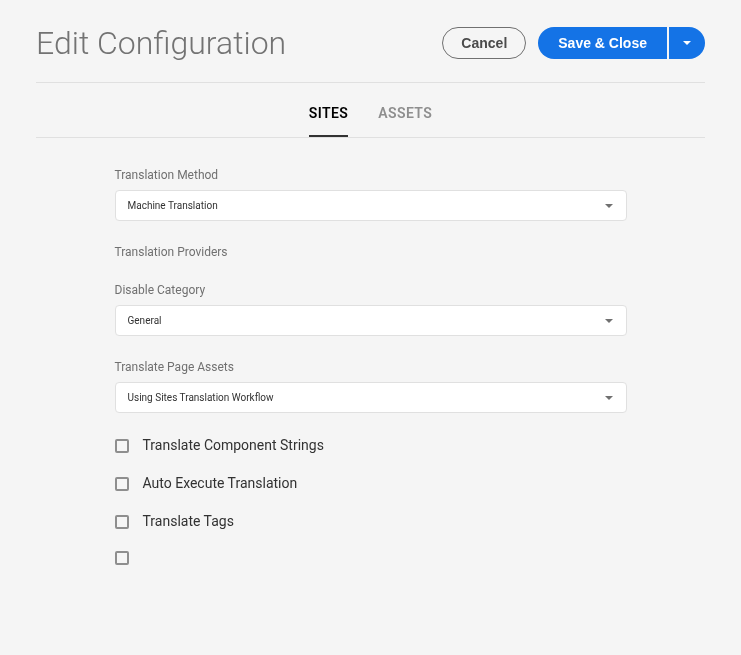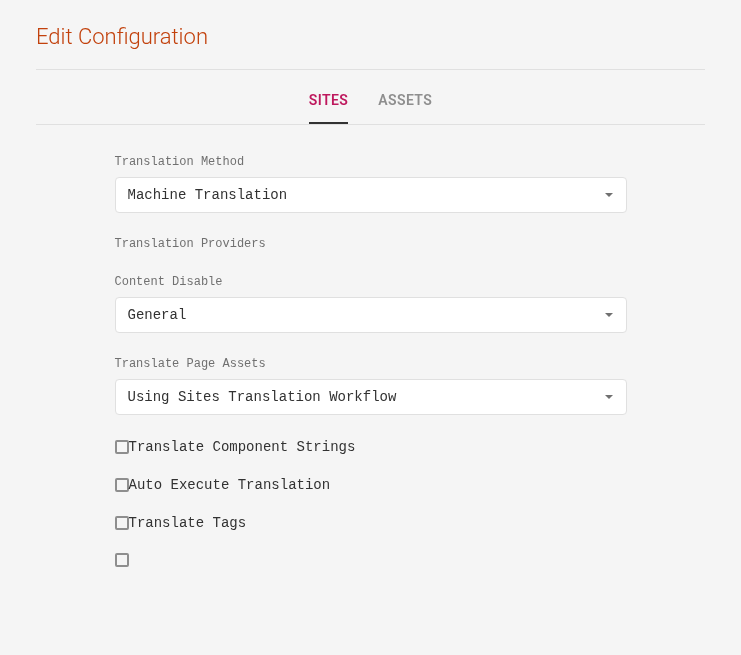--- a/index.html
+++ b/index.html
@@ -14,23 +14,23 @@
     padding: 24px 36px 0 36px;
   }
   .header {
     display: flex;
     justify-content: space-between;
     align-items: center;
     padding-bottom: 20px;
     border-bottom: 1px solid #e0e0e0;
   }
   .title {
-    font-size: 22px;
+    font-size: 32px;
     font-weight: 300;
-    color: #c2410c;
+    color: #737373;
   }
   .header-actions {
     display: flex;
     align-items: center;
     gap: 12px;
   }
   .btn-cancel {
     background: transparent;
     border: 1.5px solid #707070;
     color: #4b4b4b;
@@ -75,28 +75,27 @@
   }
   .tab {
     font-size: 14px;
     font-weight: 600;
     letter-spacing: 0.4px;
     color: #8e8e8e;
     padding-bottom: 14px;
     cursor: pointer;
   }
   .tab.active {
-    color: #be185d;
+    color: #000000;
     border-bottom: 2px solid #323232;
   }
   .form {
     max-width: 512px;
     margin: 0 auto;
     padding-top: 30px;
-    font-family: Liberation Mono, monospace;
   }
   .field {
     margin-bottom: 24px;
   }
   .field-label {
     display: block;
     font-size: 12px;
     color: #707070;
     margin-bottom: 8px;
   }
@@ -105,28 +104,28 @@
     background: #fff;
     border: 1px solid #e0e0e0;
     border-radius: 4px;
     padding: 9px 12px;
     display: flex;
     justify-content: space-between;
     align-items: center;
     cursor: pointer;
   }
   .select-value {
-    font-size: 14px;
+    font-size: 10px;
     color: #323232;
   }
   .select svg { width: 10px; height: 10px; fill: #707070; }
   .checkbox-row {
     display: flex;
-    align-items: center;
-    gap: 0;
+    align-items: flex-end;
+    gap: 14px;
     margin-bottom: 22px;
   }
   .checkbox {
     width: 14px;
     height: 14px;
     border: 2px solid #8e8e8e;
     border-radius: 2px;
     cursor: pointer;
     flex-shrink: 0;
   }
@@ -134,20 +133,31 @@
     font-size: 14px;
     color: #323232;
   }
 </style>
 </head>
 <body>
 
 <div class="container">
   <div class="header">
     <h1 class="title">Edit Configuration</h1>
+    <div class="header-actions">
+      <button class="btn-cancel">Cancel</button>
+      <div class="btn-save-group">
+        <button class="btn-save">Save &amp; Close</button>
+        <button class="btn-dropdown">
+          <svg viewBox="0 0 10 10">
+              <path d="M1 3 L5 7 L9 3 Z"></path>
+            </svg>
+        </button>
+      </div>
+    </div>
   </div>
 
   <div class="tabs">
     <div class="tab active">SITES</div>
     <div class="tab">ASSETS</div>
   </div>
 
   <div class="form">
 
     <div class="field">
@@ -158,21 +168,21 @@
             <path d="M1 3 L5 7 L9 3 Z"></path>
           </svg>
       </div>
     </div>
 
     <div class="field">
       <label class="field-label">Translation Providers</label>
     </div>
 
     <div class="field">
-      <label class="field-label">Content Disable</label>
+      <label class="field-label">Disable Category</label>
       <div class="select">
         <span class="select-value">General</span>
         <svg viewBox="0 0 10 10">
             <path d="M1 3 L5 7 L9 3 Z"></path>
           </svg>
       </div>
     </div>
 
     <div class="field">
       <label class="field-label">Translate Page Assets</label>

